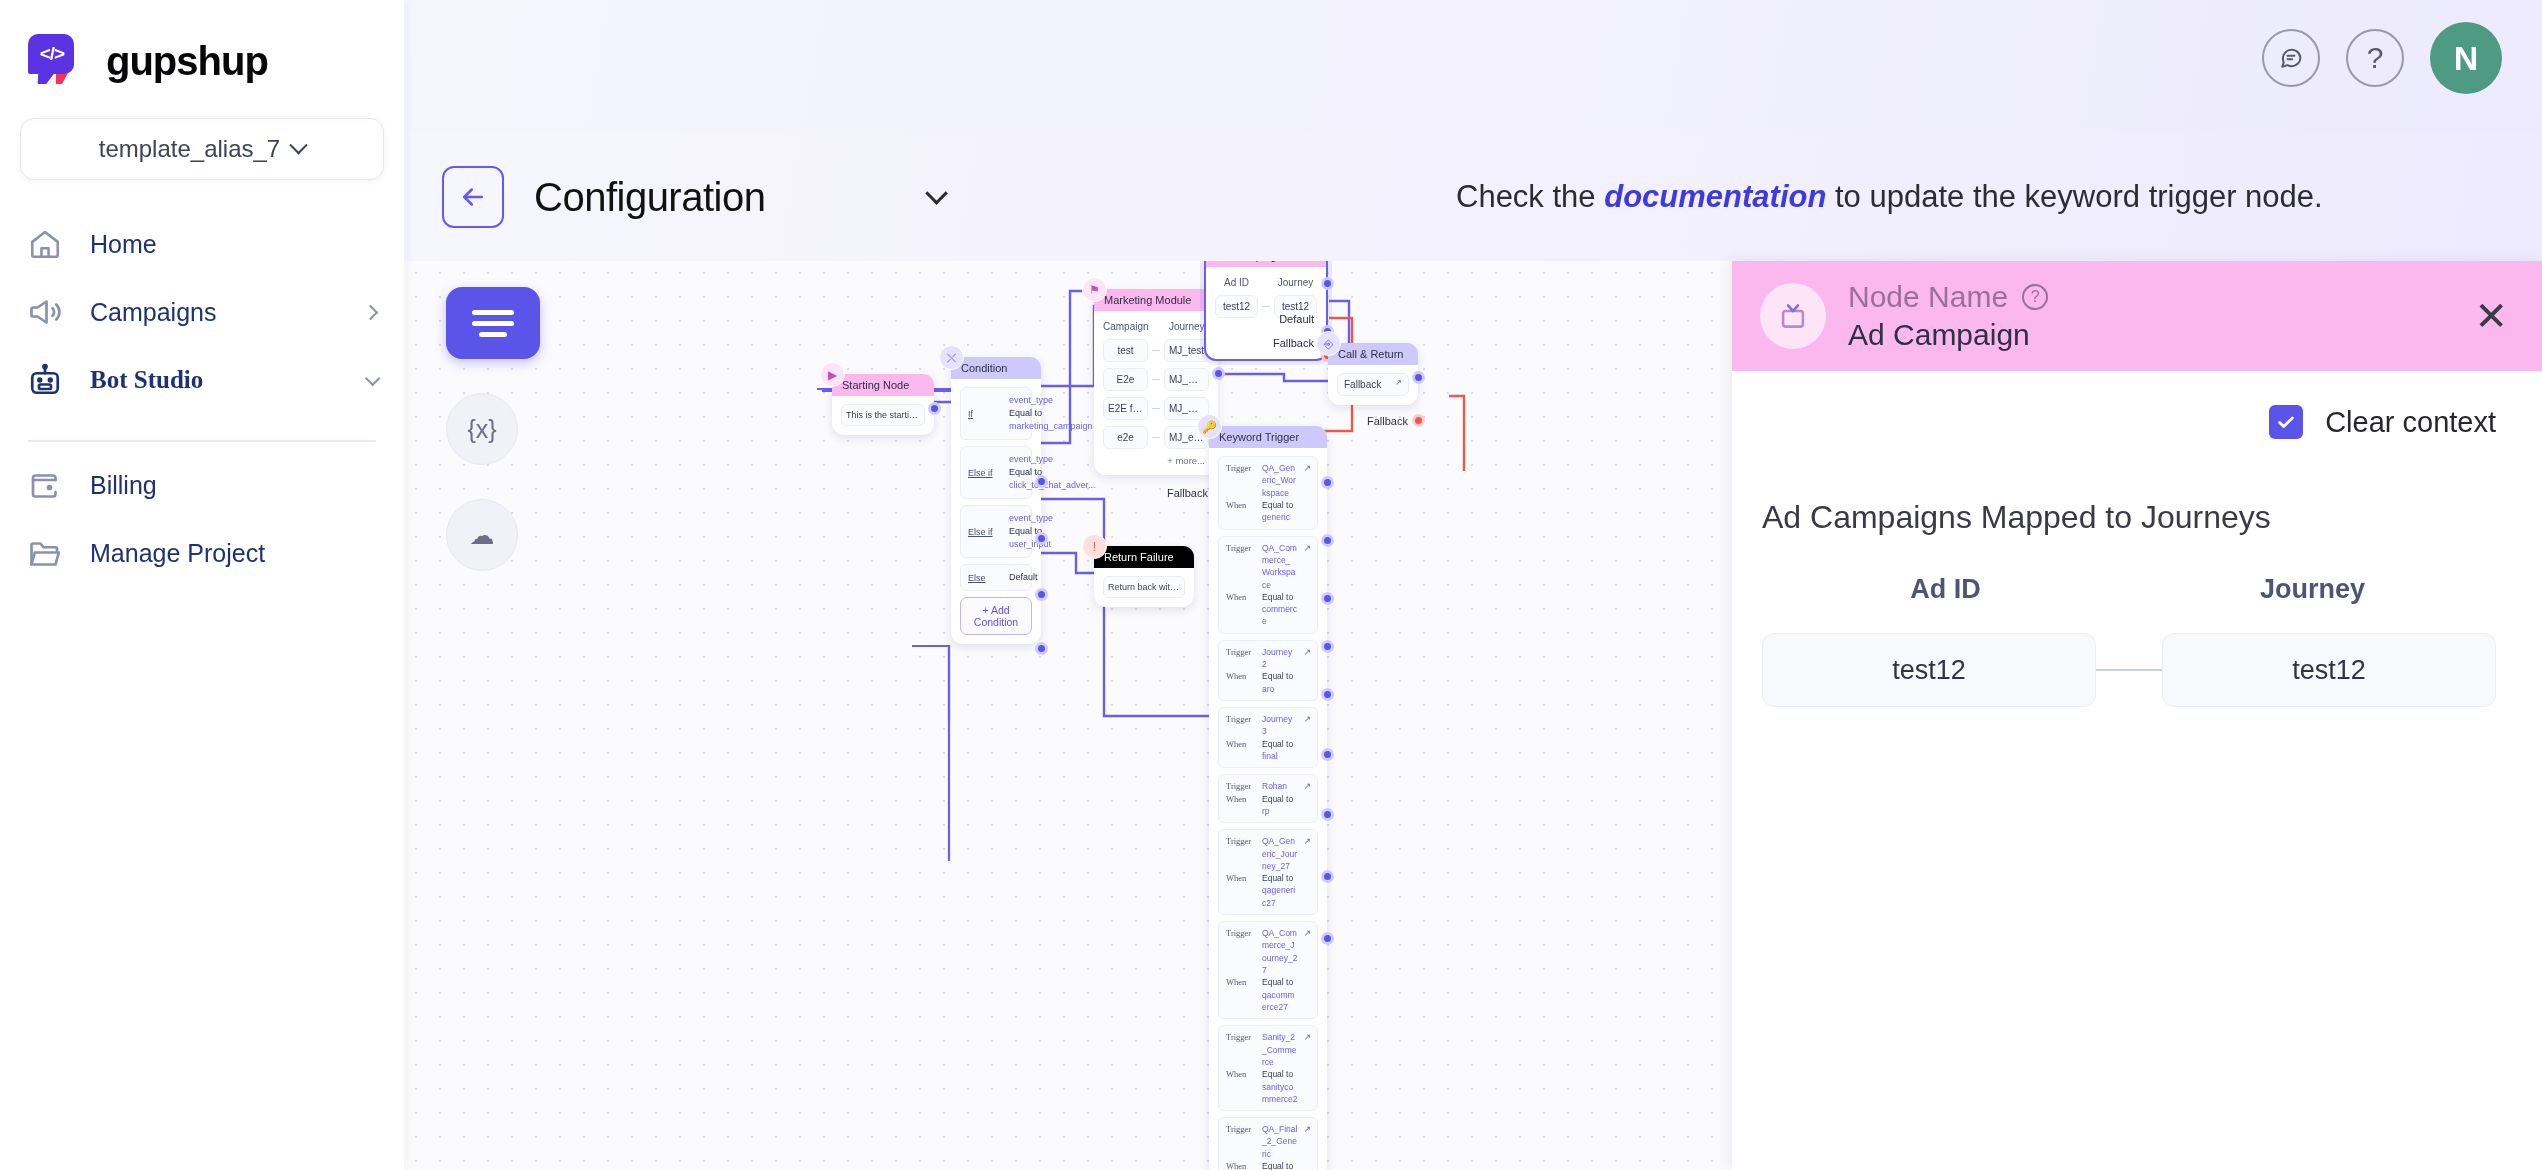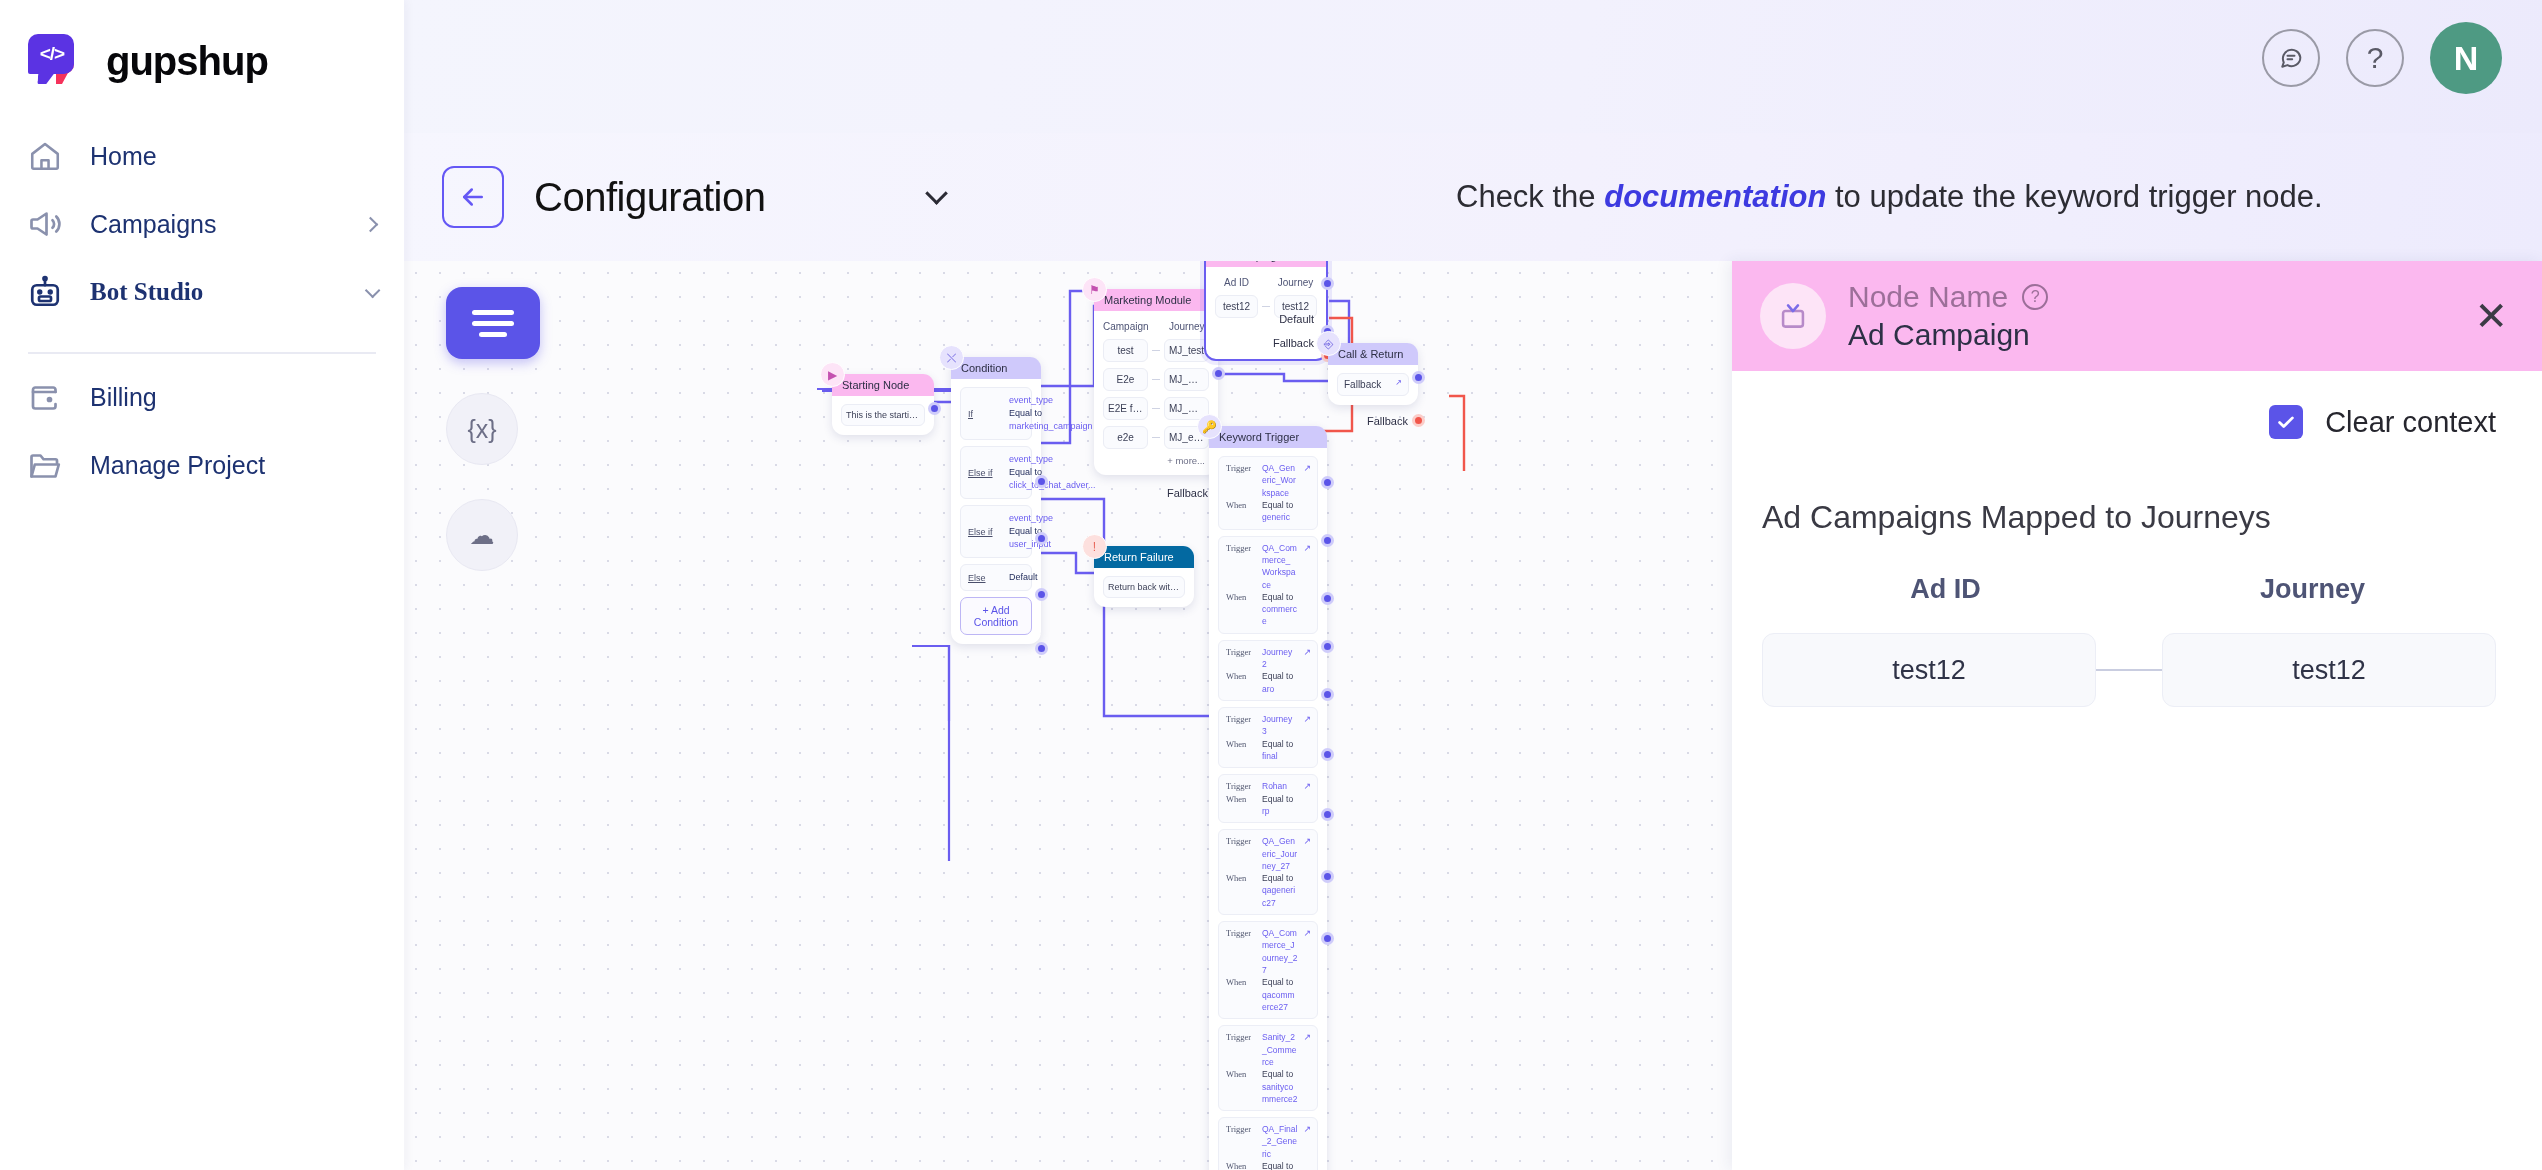--- a/index.html
+++ b/index.html
@@ -154,21 +154,21 @@
     color: #2d2f45; white-space: nowrap;
   }
   .node-body { padding: 8px 9px 9px; }
   .node-badge {
     position: absolute; left: -12px; top: -12px; width: 25px; height: 25px;
     border-radius: 50%; display: flex; align-items: center; justify-content: center;
     font-size: 12px; border: 1.5px solid #fff;
   }
   .hdr-pink { background: #fbb8ef; }
   .hdr-purple { background: #cfc9fb; }
-  .hdr-red { background: #0369a1; color: #fff; }
+  .hdr-red { background: #000000; color: #fff; }
   .badge-pink { background: #fde4f7; color: #c451b0; }
   .badge-purple { background: #e6e2fd; color: #6b5fe0; }
   .badge-red { background: #fde0de; color: #e8665a; }
 
   .sel { border: 2.5px solid #6a5df0; box-shadow: 0 0 0 4px rgba(106,93,240,.12); }
 
   .pill {
     background: #fafbfe; border: 1px solid #ebedf5; border-radius: 6px;
     font-size: 10px; color: #3b3f56; text-align: center; padding: 5px 4px;
     overflow: hidden; text-overflow: ellipsis; white-space: nowrap;
@@ -266,20 +266,24 @@
       <div class="brand-logo">
         <div class="logo-pink"></div>
         <div class="logo-pink-tail"></div>
         <div class="logo-sq"></div>
         <div class="logo-tail"></div>
         <div class="logo-code">&lt;/&gt;</div>
       </div>
       <div class="brand-name">gupshup</div>
     </div>
 
+    <div class="alias-select">
+      <span>template_alias_7</span>
+      <span class="chev"></span>
+    </div>
 
     <nav class="nav">
 
       <div class="nav-item">
         <span class="nav-icon">
           <svg width="34" height="34" viewBox="0 0 24 24" fill="none" stroke="#8a91ad" stroke-width="1.8" stroke-linecap="round" stroke-linejoin="round">
             <path d="M3 10.5 12 3.5l9 7V20a1 1 0 0 1-1 1H4a1 1 0 0 1-1-1z"></path>
             <path d="M9.5 21v-6h5v6"></path>
           </svg>
         </span>

